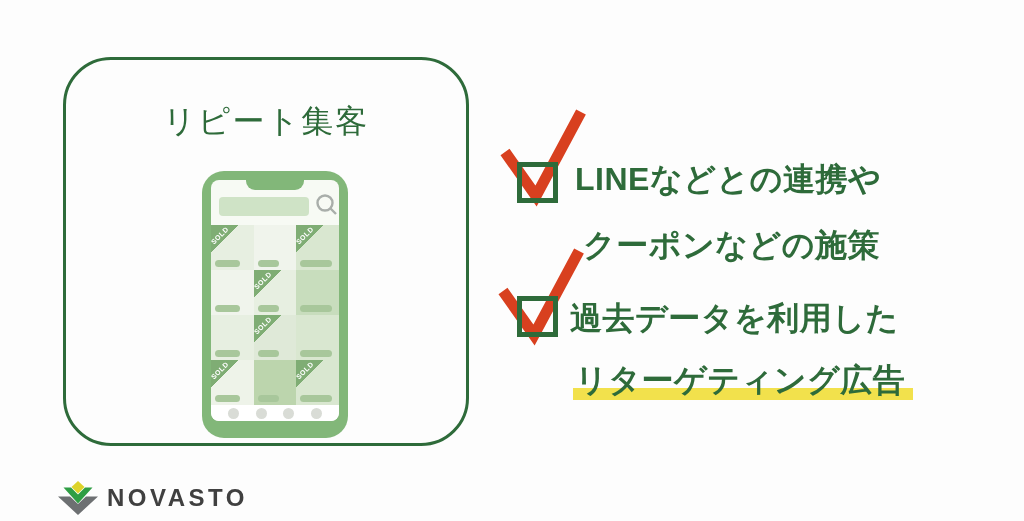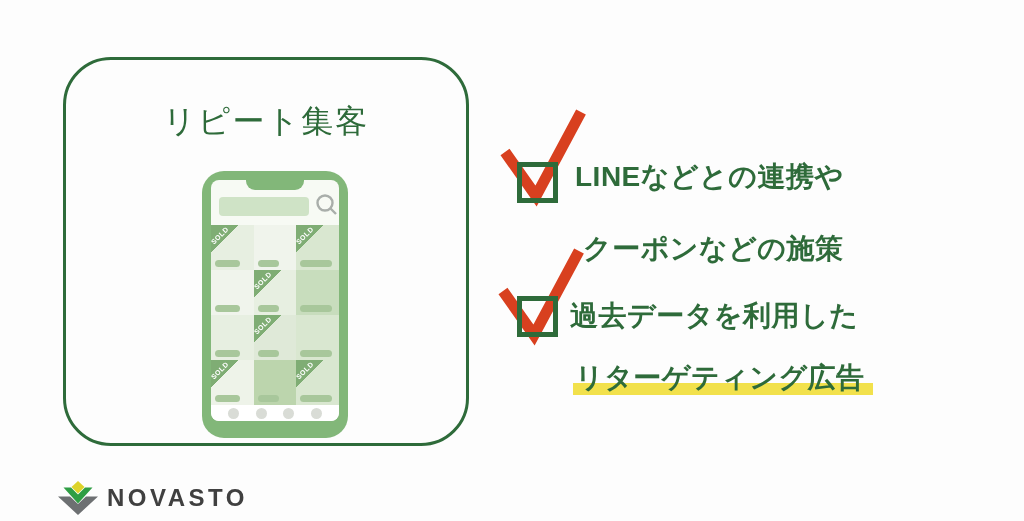--- a/index.html
+++ b/index.html
@@ -105,27 +105,27 @@
   }
   .checkbox {
     position:absolute; width:41px; height:41px;
     border:5px solid var(--green);
     background:transparent;
   }
   #item1 .checkbox { left:27px; top:58px; }
   #item2 .checkbox { left:29px; top:56px; }
   .cl-line {
     position:absolute;
-    font-size:28px; font-weight:bold;
+    font-size:32px; font-weight:bold;
     color:var(--green);
     white-space:nowrap;
     letter-spacing:0.5px;
   }
   #item1 .l1 { left:85px; top:54px; }
-  #item1 .l2 { left:93px; top:126px; }
+  #item1 .l2 { left:93px; top:120px; }
   #item2 .l1 { left:82px; top:57px; }
   #item2 .l2 { left:85px; top:119px; }
   .highlight {
     background:linear-gradient(var(--yellow),var(--yellow)) left bottom / 100% 12px no-repeat;
     padding:0 8px 2px 2px;
   }
 
   
   .footer {
     position:absolute; left:58px; top:481px;

